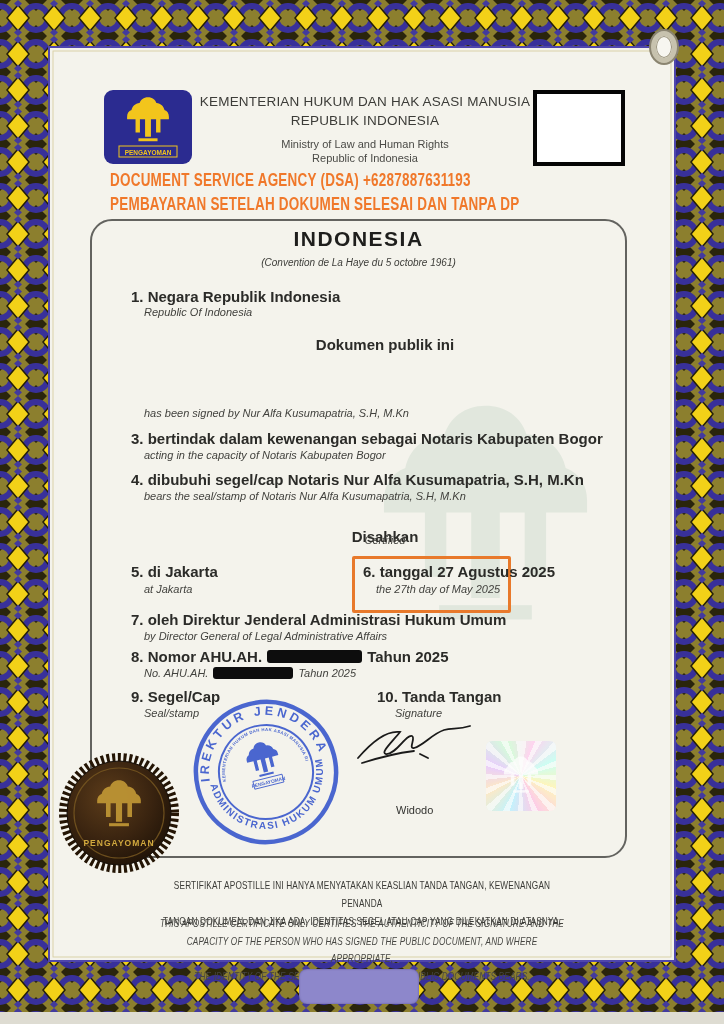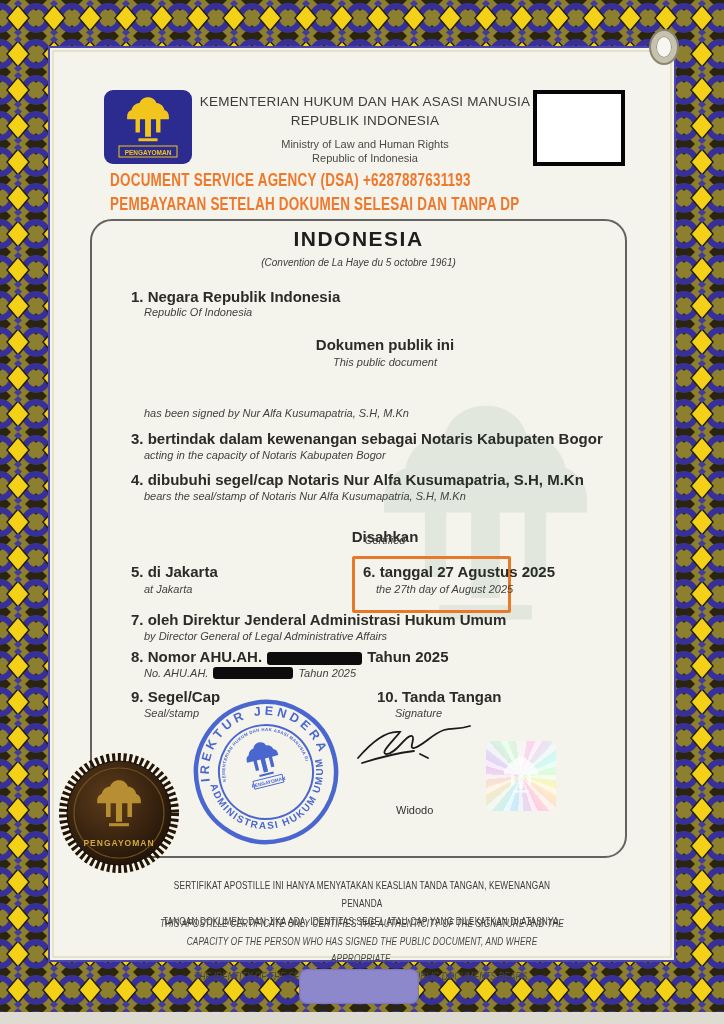--- a/index.html
+++ b/index.html
@@ -13,21 +13,21 @@
   .agency-line{font-weight:bold;font-size:17.5px;color:#f0782a;transform:scaleX(.77);transform-origin:left top;white-space:nowrap;letter-spacing:.3px;}
   .qr-box{width:84px;height:68px;background:#fff;border:4px solid #050505;}
   
   .panel{border:2px solid #63635f;border-radius:22px;background:transparent;}
   .cert-title{font-weight:bold;font-size:21px;letter-spacing:1.5px;color:#1e1e1c;}
   .cert-sub{font-style:italic;font-size:10px;color:#3d3d39;}
   .item-id{font-weight:bold;font-size:15px;color:#2b2b28;white-space:nowrap;}
   .item-en{font-style:italic;font-size:11px;color:#42423e;white-space:nowrap;}
   .redact{display:inline-block;background:#0d0d0d;border-radius:3px;vertical-align:-2px;}
   .hl-box{border:3px solid #e8792b;border-radius:2px;}
-  .flexrow{display:flex;align-items:flex-end;gap:5px;}
+  .flexrow{display:flex;align-items:center;gap:5px;}
   
   .footer-id{font-size:11px;color:#3a3a36;line-height:18px;transform:scaleX(.75);transform-origin:center top;letter-spacing:.2px;}
   .footer-en{font-size:11px;font-style:italic;color:#464642;line-height:17.5px;transform:scaleX(.75);transform-origin:center top;letter-spacing:.2px;}
   .sig-name{font-size:11px;color:#333330;line-height:14px;}
   
   .holo{width:70px;height:70px;border-radius:6px;opacity:.9;
         background:conic-gradient(from 20deg,#ffd2f0,#c9fff3,#fff6b8,#ffc9e8,#bdf3ff,#ffe9c2,#e8c9ff,#d2ffd8,#ffd2f0);}
   .holo-rays{position:absolute;inset:0;border-radius:6px;
         background:repeating-conic-gradient(from 0deg,rgba(255,255,255,.65) 0deg 9deg,rgba(255,255,255,0) 9deg 22deg);}
   
@@ -100,39 +100,38 @@
 
   <div class="abs panel" style="left:90px;top:219px;width:533px;height:635px"></div>
 
   <div class="abs center cert-title" style="left:90px;top:227px;width:537px">INDONESIA</div>
   <div class="abs center cert-sub" style="left:90px;top:257px;width:537px">(Convention de La Haye du 5 octobre 1961)</div>
 
   <div class="abs item-id" style="left:131px;top:288px">1. Negara Republik Indonesia</div>
   <div class="abs item-en" style="left:144px;top:306px">Republic Of Indonesia</div>
 
   <div class="abs center item-id" style="left:90px;top:336px;width:590px">Dokumen publik ini</div>
-  <div class="abs center item-en" style="left:90px;top:356px;width:590px">This public document</div>
 
   <div class="abs item-en" style="left:144px;top:407px">has been signed by Nur Alfa Kusumapatria, S.H, M.Kn</div>
 
   <div class="abs item-id" style="left:131px;top:430px">3. bertindak dalam kewenangan sebagai Notaris Kabupaten Bogor</div>
   <div class="abs item-en" style="left:144px;top:449px">acting in the capacity of Notaris Kabupaten Bogor</div>
 
   <div class="abs item-id" style="left:131px;top:471px">4. dibubuhi segel/cap Notaris Nur Alfa Kusumapatria, S.H, M.Kn</div>
   <div class="abs item-en" style="left:144px;top:490px">bears the seal/stamp of Notaris Nur Alfa Kusumapatria, S.H, M.Kn</div>
 
   <div class="abs center item-id" style="left:90px;top:528px;width:590px">Disahkan</div>
   <div class="abs center item-en" style="left:90px;top:534px;width:590px">Certified</div>
 
   <div class="abs item-id" style="left:131px;top:563px">5. di Jakarta</div>
   <div class="abs item-en" style="left:144px;top:583px">at Jakarta</div>
 
   <div class="abs hl-box" style="left:352px;top:556px;width:153px;height:51px"></div>
   <div class="abs item-id" style="left:363px;top:563px">6. tanggal 27 Agustus 2025</div>
-  <div class="abs item-en" style="left:376px;top:583px">the 27th day of August 2025</div>
+  <div class="abs item-en" style="left:376px;top:583px">the 27th day of May 2025</div>
 
   <div class="abs item-id" style="left:131px;top:611px">7. oleh Direktur Jenderal Administrasi Hukum Umum</div>
   <div class="abs item-en" style="left:144px;top:630px">by Director General of Legal Administrative Affairs</div>
 
   <div class="abs flexrow" style="left:131px;top:648px">
     <span class="item-id">8. Nomor AHU.AH.</span>
     <span class="redact" style="width:95px;height:13px"></span>
     <span class="item-id">Tahun 2025</span>
   </div>
   <div class="abs flexrow" style="left:144px;top:667px">

